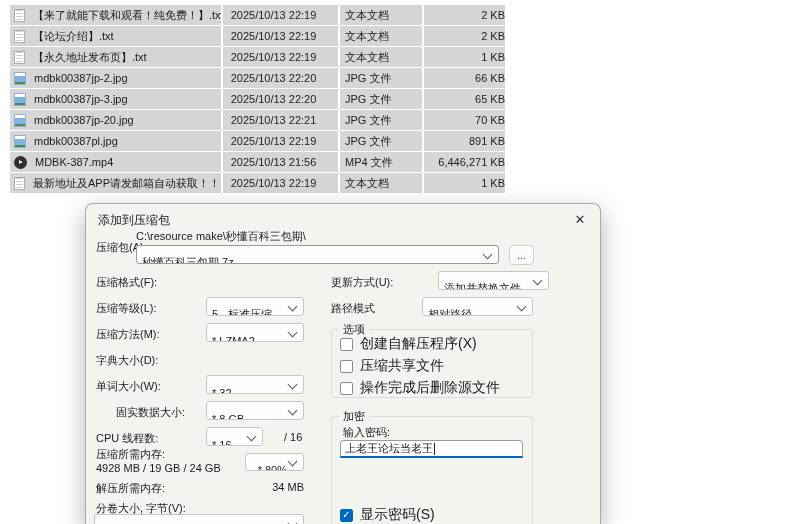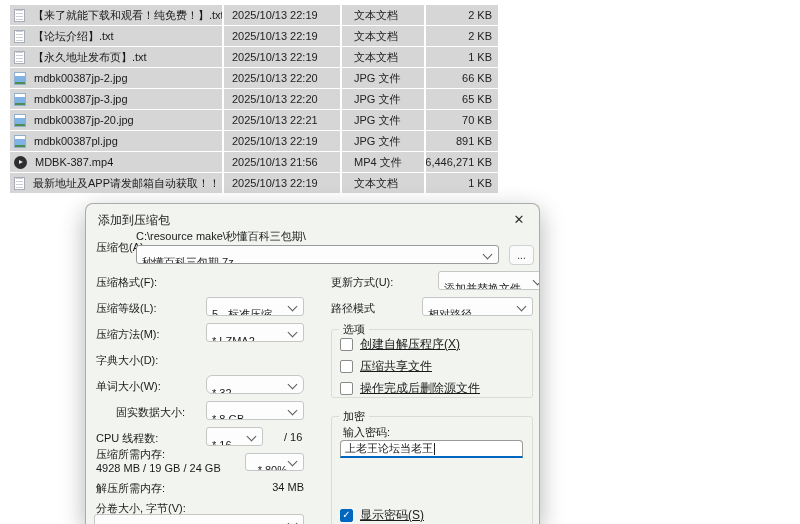--- a/index.html
+++ b/index.html
@@ -9,33 +9,33 @@
     font-family:"Liberation Sans","DejaVu Sans",sans-serif;
     color:#1a1a1a;
   }
   
   .file-list{position:absolute;left:10px;top:5px;width:495px;}
   .file-row{display:flex;gap:2px;height:20px;margin-bottom:1px;}
   .cell{background:#d6d6d6;display:flex;align-items:center;font-size:11px;
         white-space:nowrap;overflow:hidden;box-sizing:border-box;}
   .cell.name{width:212px;padding-left:4px;gap:8px;}
   .cell.date{width:116px;padding-left:8px;color:#222;}
-  .cell.type{width:82px;padding-left:12px;color:#222;}
-  .cell.size{width:72px;justify-content:flex-end;padding-right:6px;color:#222;}
+  .cell.type{width:82px;padding-left:5px;color:#222;}
+  .cell.size{width:82px;justify-content:flex-end;color:#222;}
   .ficon{flex:0 0 auto;display:inline-block;}
   .icon-txt{width:11px;height:13px;background:#fff;border:1px solid #a8adb5;box-sizing:border-box;
             background-image:linear-gradient(#c9ced6 1px,transparent 1px),linear-gradient(#c9ced6 1px,transparent 1px);
             background-size:7px 3px;background-position:1px 3px;background-repeat:repeat-y;}
   .icon-image{width:12px;height:13px;border:1px solid #8fb0cf;box-sizing:border-box;
             background:linear-gradient(180deg,#ffffff 0 3px,#7fb2e5 3px 9px,#4f8c4f 9px);}
   .icon-video{width:13px;height:13px;border-radius:50%;background:#2e2e30;position:relative;}
   .icon-video::after{content:"";position:absolute;left:5px;top:4px;
             border-left:4px solid #e8e8e8;border-top:2.5px solid transparent;border-bottom:2.5px solid transparent;}
   
-  .dialog{position:absolute;left:85px;top:203px;width:455px;height:321px;
+  .dialog{position:absolute;left:85px;top:203px;width:516px;height:321px;
           background:#f1f4ef;border:1px solid #a9aca9;border-bottom:none;
           border-radius:8px 8px 0 0;box-shadow:0 8px 24px rgba(0,0,0,.30);
           overflow:hidden;box-sizing:border-box;}
   .dlg-title{position:absolute;left:12px;top:8px;font-size:12px;color:#1a1a1a;}
   .dlg-close{position:absolute;right:10px;top:6px;width:20px;height:19px;display:flex;
              align-items:center;justify-content:center;font-size:13px;color:#333;cursor:default;}
   .lbl{position:absolute;font-size:11px;color:#1a1a1a;white-space:nowrap;}
   .combo{position:absolute;height:19px;background:#fdfdfd;border:1px solid #c6c6c6;border-radius:3px;
          box-sizing:border-box;display:flex;align-items:center;padding:16px 16px 0 5px;
          font-size:11px;color:#1a1a1a;white-space:nowrap;overflow:hidden;}
@@ -44,21 +44,21 @@
         transform:rotate(45deg);}
   .btn{position:absolute;background:#fbfbfb;border:1px solid #d0d0d0;border-radius:4px;
        box-sizing:border-box;display:flex;align-items:center;justify-content:center;
        font-size:10px;color:#333;}
   .group{position:absolute;border:1px solid #d9dcd8;border-radius:3px;box-sizing:border-box;}
   .legend{position:absolute;top:-8px;left:7px;background:#f1f4ef;padding:0 4px;font-size:11px;}
   .cbrow{position:absolute;display:flex;align-items:center;gap:7px;height:16px;}
   .cb{width:13px;height:13px;box-sizing:border-box;background:#fff;border:1px solid #8a8a8a;
       border-radius:2px;flex:0 0 auto;display:flex;align-items:center;justify-content:center;}
   .cb.checked{background:#0067c0;border-color:#0067c0;color:#fff;font-size:10px;line-height:1;}
-  .cblabel{font-size:12px;white-space:nowrap;text-decoration:underline;}
+  .cblabel{font-size:14px;white-space:nowrap;}
   .pwd{position:absolute;background:#ffffff;border:1px solid #9a9a9a;border-bottom:2px solid #0067c0;
        border-radius:4px 4px 0 0;box-sizing:border-box;display:flex;align-items:center;
        padding:0 4px;font-size:11px;}
   .caret{display:inline-block;width:1px;height:12px;background:#222;margin-left:1px;}
   .rightval{position:absolute;font-size:11px;text-align:right;}
 </style>
 </head>
 <body>
 
 <div class="file-list">
@@ -175,21 +175,21 @@
 
   <div class="lbl" style="left:10px;top:123px;">压缩方法(M):</div>
   <div class="combo" style="left:120px;top:119px;width:98px;">
     <span>* LZMA2</span>
       <span class="chev"></span>
   </div>
 
   <div class="lbl" style="left:10px;top:149px;">字典大小(D):</div>
 
   <div class="lbl" style="left:10px;top:175px;">单词大小(W):</div>
-  <div class="combo" style="left:120px;top:171px;width:98px;border-radius:6px;">
+  <div class="combo" style="left:120px;top:171px;width:98px;">
     <span>* 32</span>
       <span class="chev"></span>
   </div>
 
   <div class="lbl" style="left:10px;top:201px;padding-left:20px;">固实数据大小:</div>
   <div class="combo" style="left:120px;top:197px;width:98px;">
     <span>* 8 GB</span>
       <span class="chev"></span>
   </div>
 

